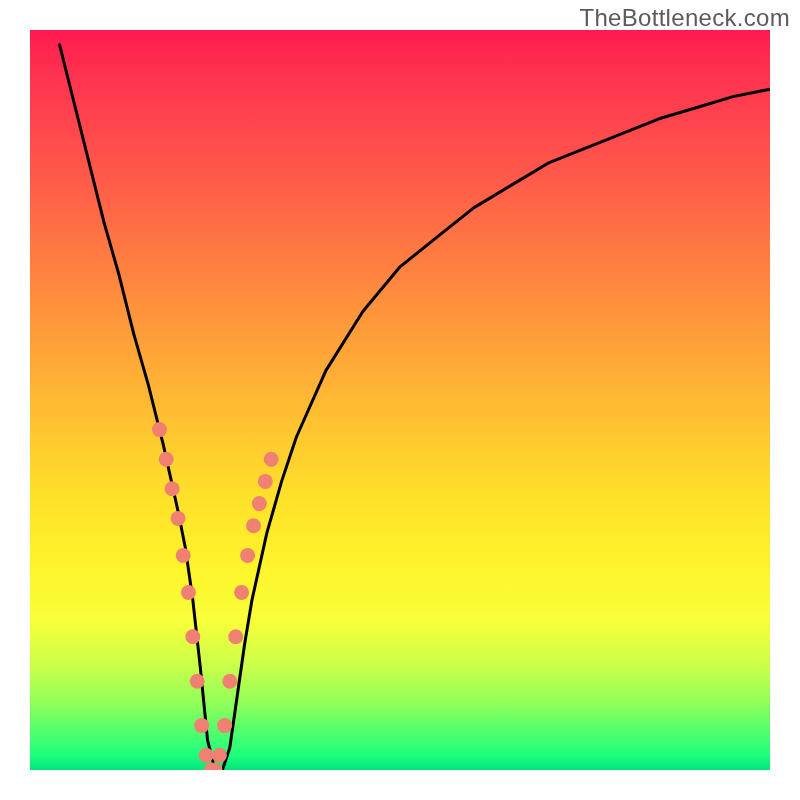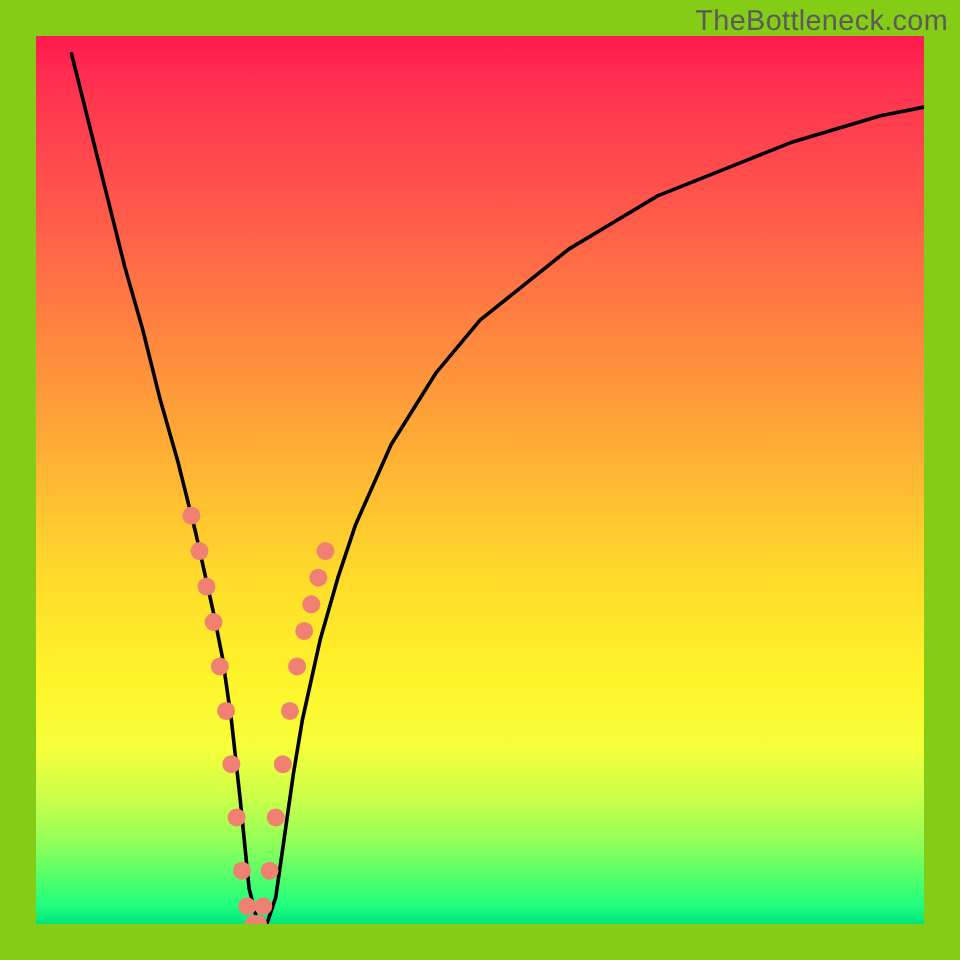--- a/index.html
+++ b/index.html
@@ -8,21 +8,21 @@
     width: 800px;
     height: 800px;
     overflow: hidden;
     background: #000;
     font-family: Arial, Helvetica, sans-serif;
   }
   .frame {
     position: absolute;
     left: 0; top: 0;
     width: 800px; height: 800px;
-    background: #84cc16;
+    background: #ffffff;
   }
   .plot-area {
     position: absolute;
     left: 30px;
     top: 30px;
     width: 740px;
     height: 740px;
     
     background: linear-gradient(to bottom,
       #ff1a4f 0%,

